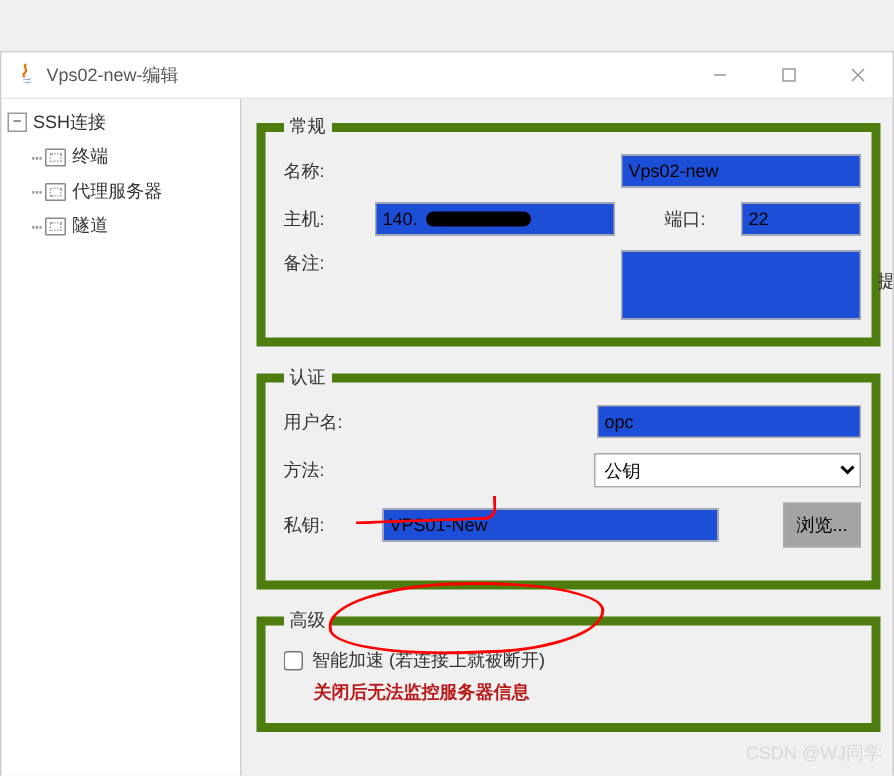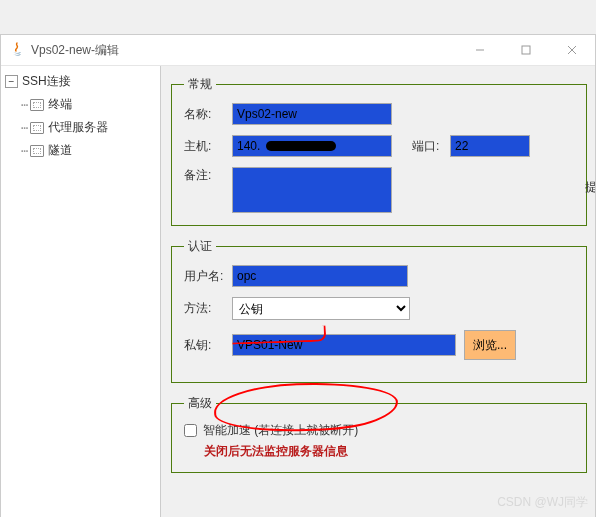--- a/index.html
+++ b/index.html
@@ -115,34 +115,35 @@
     border: 1px dotted #aaa;
   }
 
   .main {
     flex: 1;
     padding: 10px 8px 0 10px;
     overflow: hidden;
     position: relative;
   }
   fieldset.group {
-    border: 1px solid #4d7c0f;
+    border: 6px solid #4d7c0f;
     margin: 0 0 12px 0;
     padding: 10px 7px 12px 12px;
     background: #f0f0f0;
   }
   fieldset.group legend {
     color: #333;
     padding: 0 4px;
     font-size: 12px;
   }
   .row {
     display: flex;
     align-items: center;
     margin-bottom: 10px;
+    justify-content: space-between;
   }
   .row:last-child { margin-bottom: 0; }
   .lbl {
     width: 48px;
     text-align: left;
     color: #333;
     flex-shrink: 0;
   }
   .lbl.disabled { color: #aaa; }
   input[type="text"], input[type="password"], textarea {
@@ -163,21 +164,21 @@
     height: 23px;
     width: 178px;
     border: 1px solid #aaa;
     background: #fff;
     font-family: inherit;
     font-size: 12px;
     padding: 2px 2px;
   }
   .btn {
     border: 1px solid #aaa;
-    background: #fdba74;
+    background: #a3a3a3;
     padding: 3px 8px;
     height: 30px;
     box-sizing: border-box;
     cursor: pointer;
     font-size: 12px;
     font-family: inherit;
   }
   .port-lbl {
     width: 38px;
     margin-left: 20px;

